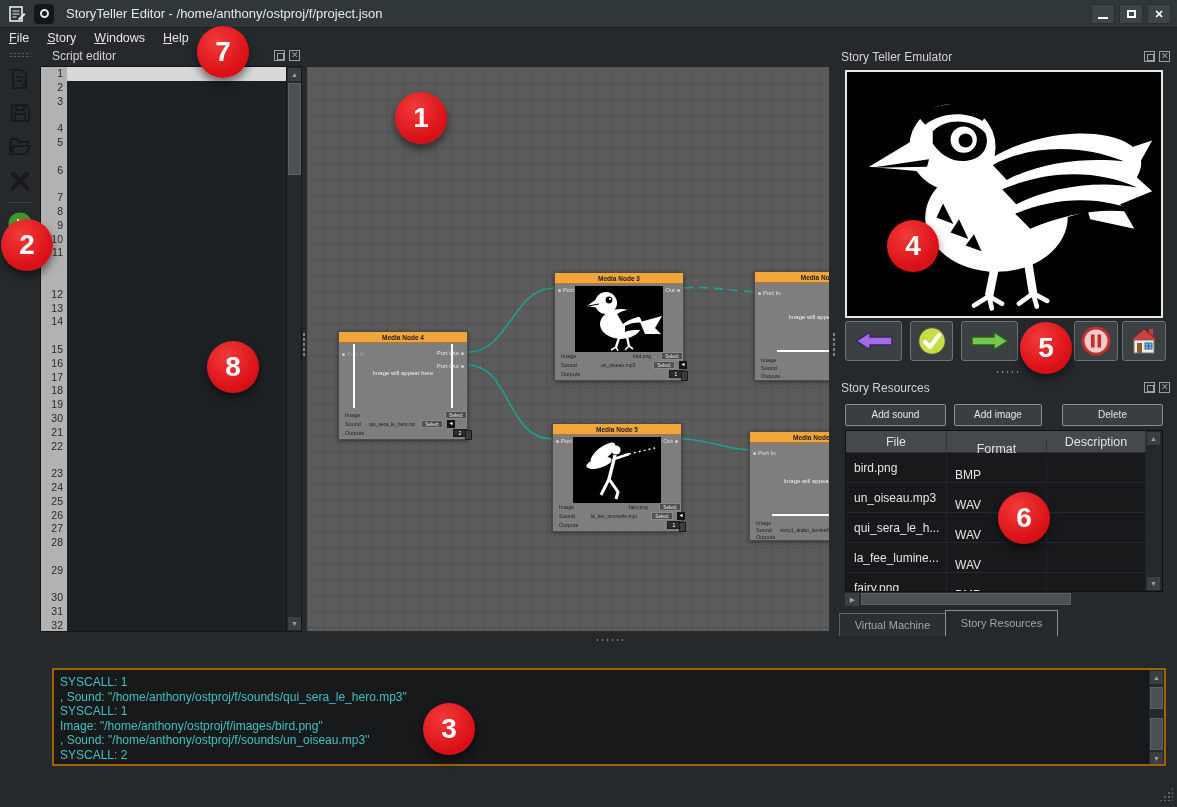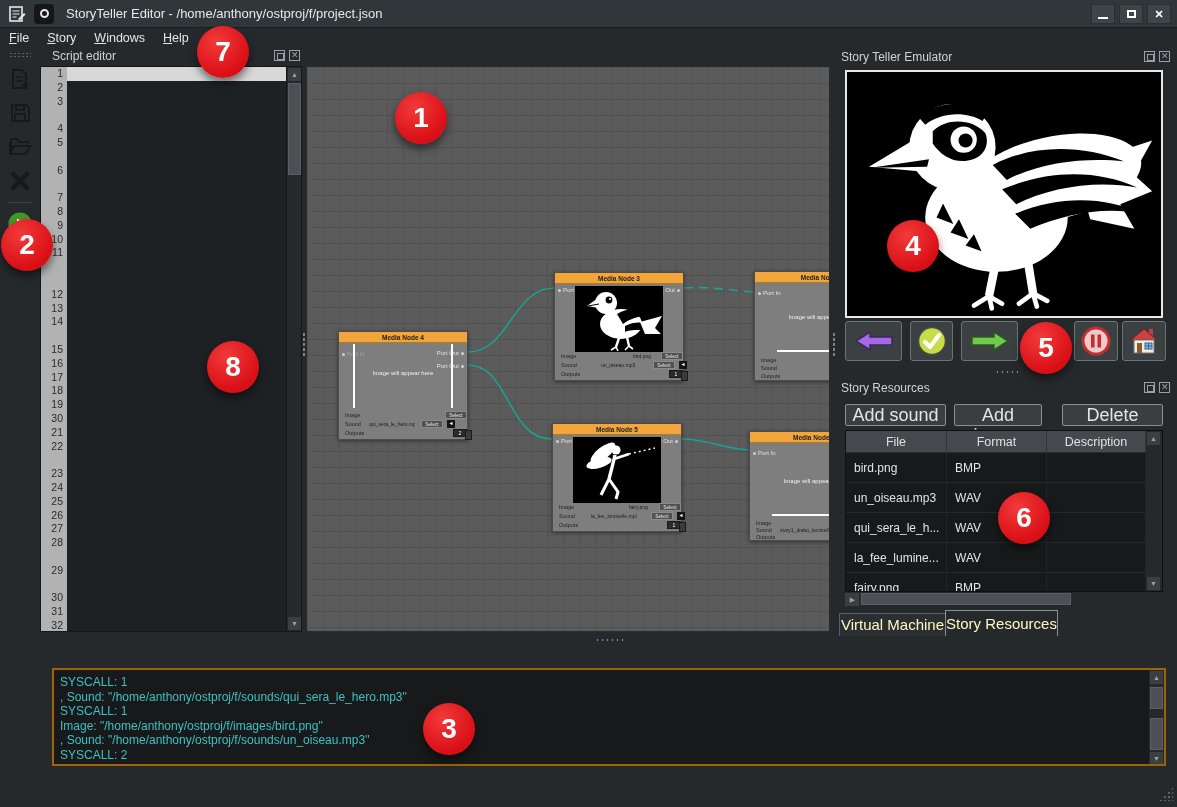--- a/index.html
+++ b/index.html
@@ -95,33 +95,33 @@
            background-image:radial-gradient(#7c8286 1px, transparent 1.2px); background-size:5px 4px; }
 
   
   .emu-screen { position:absolute; left:845px; top:70px; width:318px; height:248px; background:#000;
                 border:2px solid #e8e8e8; display:flex; align-items:center; justify-content:center; }
   .nav-btn { position:absolute; height:40px; background:#3b4043; border:1px solid #6d7377; border-radius:3px;
              display:flex; align-items:center; justify-content:center; }
 
   
   .res-btn { position:absolute; top:404px; height:22px; background:#393e41; border:1px solid #898f93;
-             border-radius:2px; color:#e4e4e4; font-size:18px; text-align:center; line-height:20px; }
+             border-radius:2px; color:#e4e4e4; font-size:10px; text-align:center; line-height:20px; }
   .res-table { position:absolute; left:845px; top:430px; width:318px; height:162px; background:#17191b;
                border:1px solid #0e1012; overflow:hidden; }
   .thead { display:flex; height:22px; background:#45494d; border-bottom:1px solid #2a2e30; }
   .th { font-size:12.5px; color:#e0e0e0; text-align:center; line-height:22px; border-right:1px solid #333739; }
   .trow { display:flex; height:30px; border-bottom:1px solid #26292c; }
   .tc { font-size:12px; color:#e4e4e4; line-height:30px; padding-left:8px; border-right:1px solid #222527;
         overflow:hidden; white-space:nowrap; }
-  .c-file { width:101px; } .c-fmt { width:100px; } .c-desc { width:99px; }
+  .c-file { width:101px; } .c-fmt { width:100px;margin-top:7px; } .c-desc { width:99px; }
   .res-vscroll { position:absolute; right:0; top:0; width:16px; height:160px; background:#26292c; }
   .res-hscroll { position:absolute; left:845px; top:592px; width:318px; height:15px; background:#26292c; position:absolute; }
   .hthumb { position:absolute; left:16px; top:1px; width:210px; height:12px; background:#4a5054; border:1px solid #5a6064; }
-  .tab { position:absolute; font-size:15px; color:#fef9c3; text-align:center; background:#2b2f32;
+  .tab { position:absolute; font-size:11px; color:#a3a3a3; text-align:center; background:#2b2f32;
          border:1px solid #5a6064; border-bottom:none; }
   .tab.active { background:#26292c; border-color:#8a9094; }
 
   
   .logs-box { position:absolute; left:52px; top:668px; width:1114px; height:98px; background:#17191b;
               border:2px solid #a16207; overflow:hidden; }
   .logline { font-size:12px; line-height:14.5px; color:#3fc1c1; padding-left:6px; white-space:pre; }
   .logs-scroll { position:absolute; right:0; top:0; width:15px; height:96px; background:#26292c; }
 
   

